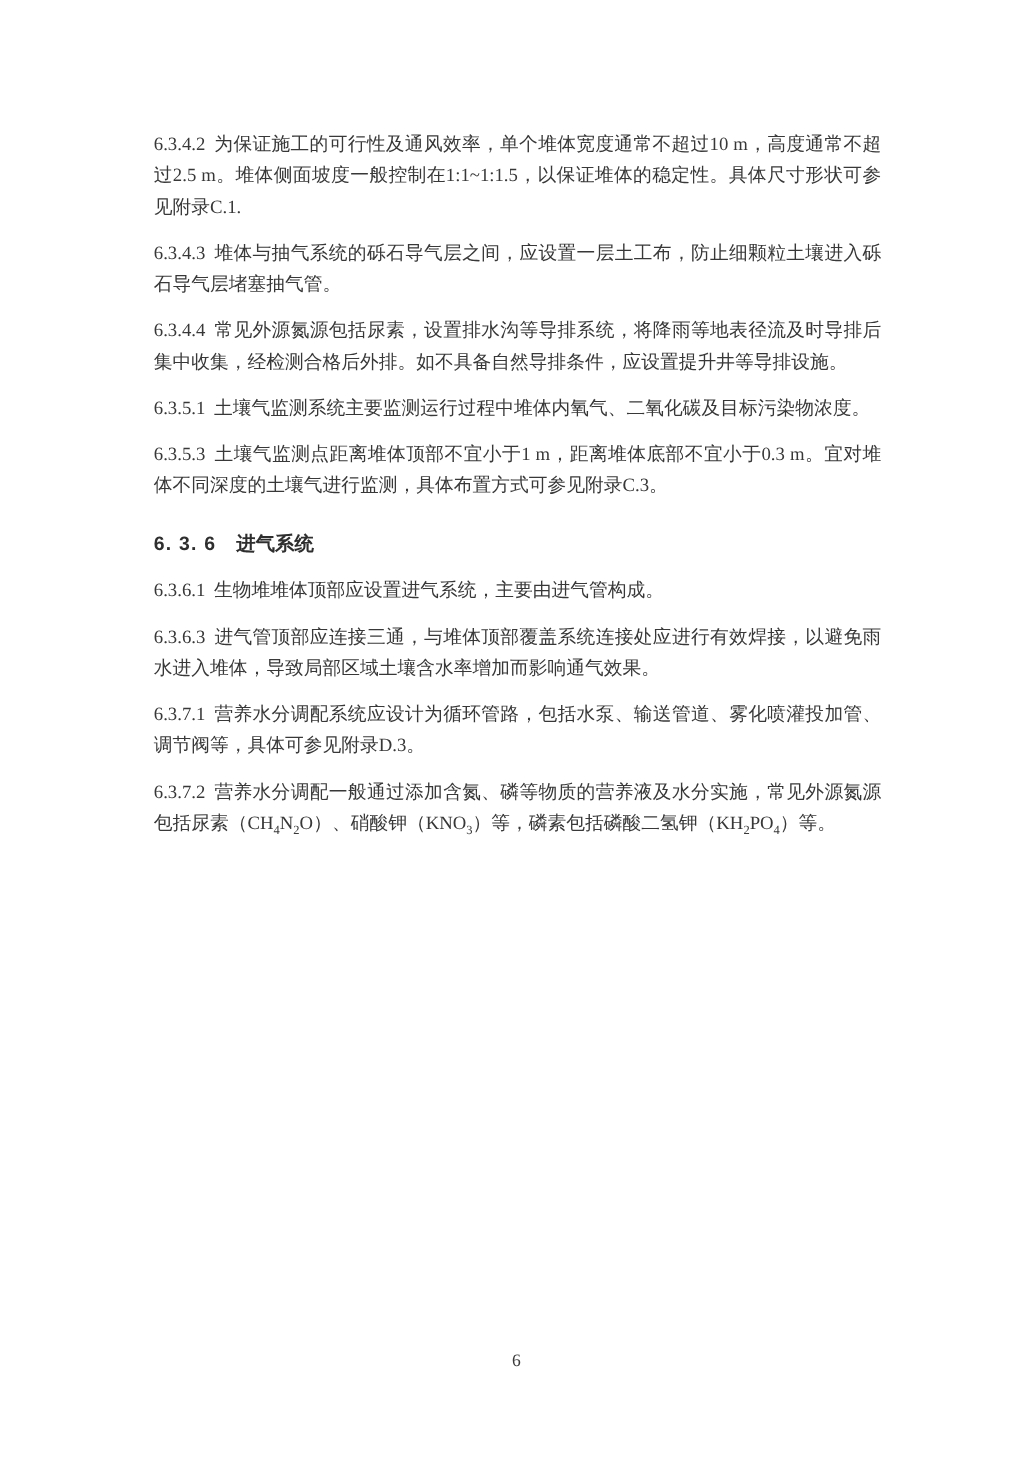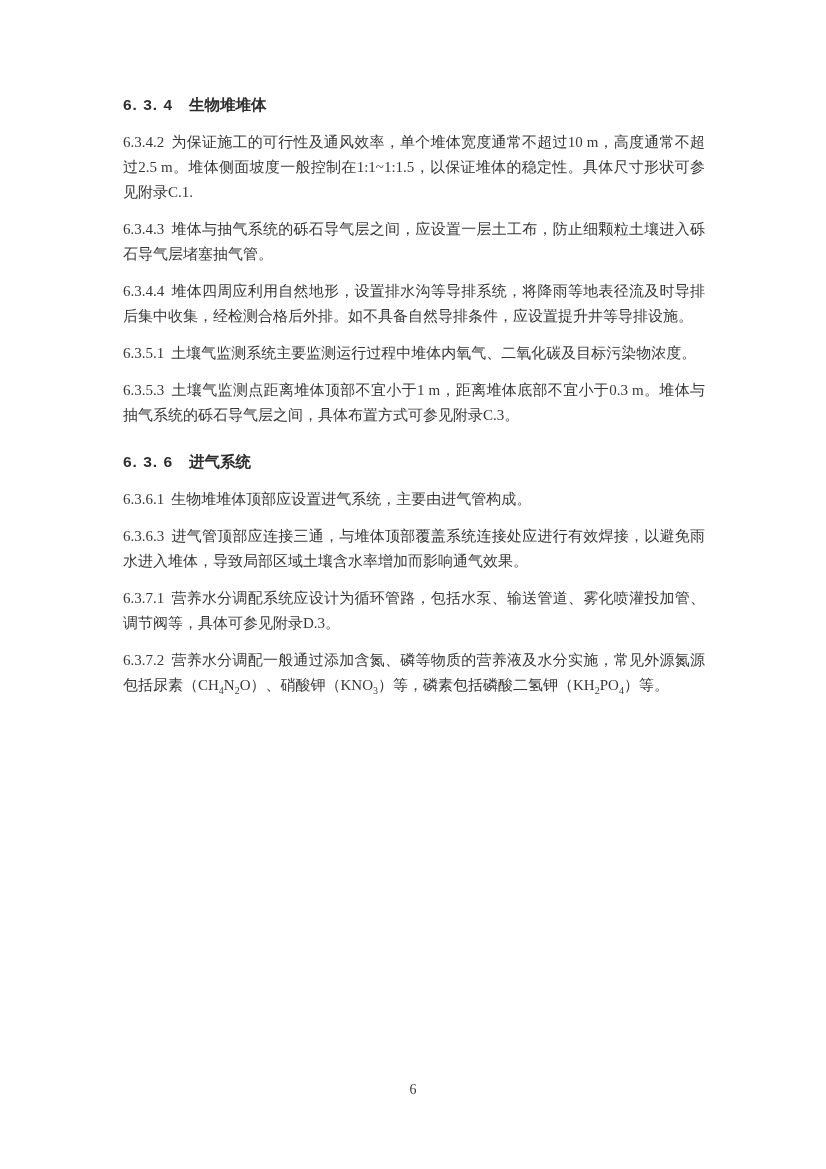--- a/index.html
+++ b/index.html
@@ -59,34 +59,33 @@
     font-size: 14px;
     color: #3a3a3a;
   }
 </style>
 </head>
 <body>
 
 <div class="page">
   <div class="content">
 
-    <h3 class="heading"><span class="hnum">6. 3. 4</span><span class="htitle">生物堆堆体</span></h3>
 
 
     <p class="para"><span class="pnum">6.3.4.2</span><span>为保证施工的可行性及通风效率，单个堆体宽度通常不超过10 m，高度通常不超过2.5 m。堆体侧面坡度一般控制在1:1~1:1.5，以保证堆体的稳定性。具体尺寸形状可参见附录C.1.</span></p>
 
     <p class="para"><span class="pnum">6.3.4.3</span><span>堆体与抽气系统的砾石导气层之间，应设置一层土工布，防止细颗粒土壤进入砾石导气层堵塞抽气管。</span></p>
 
-    <p class="para"><span class="pnum">6.3.4.4</span><span>堆体四周应利用自然地形，设置排水沟等导排系统，将降雨等地表径流及时导排后集中收集，经检测合格后外排。如不具备自然导排条件，应设置提升井等导排设施。</span></p>
+    <p class="para"><span class="pnum">6.3.4.4</span><span>常见外源氮源包括尿素，设置排水沟等导排系统，将降雨等地表径流及时导排后集中收集，经检测合格后外排。如不具备自然导排条件，应设置提升井等导排设施。</span></p>
 
 
     <p class="para"><span class="pnum">6.3.5.1</span><span>土壤气监测系统主要监测运行过程中堆体内氧气、二氧化碳及目标污染物浓度。</span></p>
 
 
-    <p class="para"><span class="pnum">6.3.5.3</span><span>土壤气监测点距离堆体顶部不宜小于1 m，距离堆体底部不宜小于0.3 m。堆体与抽气系统的砾石导气层之间，具体布置方式可参见附录C.3。</span></p>
+    <p class="para"><span class="pnum">6.3.5.3</span><span>土壤气监测点距离堆体顶部不宜小于1 m，距离堆体底部不宜小于0.3 m。宜对堆体不同深度的土壤气进行监测，具体布置方式可参见附录C.3。</span></p>
 
     <h3 class="heading"><span class="hnum">6. 3. 6</span><span class="htitle">进气系统</span></h3>
 
     <p class="para"><span class="pnum">6.3.6.1</span><span>生物堆堆体顶部应设置进气系统，主要由进气管构成。</span></p>
 
 
     <p class="para"><span class="pnum">6.3.6.3</span><span>进气管顶部应连接三通，与堆体顶部覆盖系统连接处应进行有效焊接，以避免雨水进入堆体，导致局部区域土壤含水率增加而影响通气效果。</span></p>
 
 
     <p class="para"><span class="pnum">6.3.7.1</span><span>营养水分调配系统应设计为循环管路，包括水泵、输送管道、雾化喷灌投加管、调节阀等，具体可参见附录D.3。</span></p>

